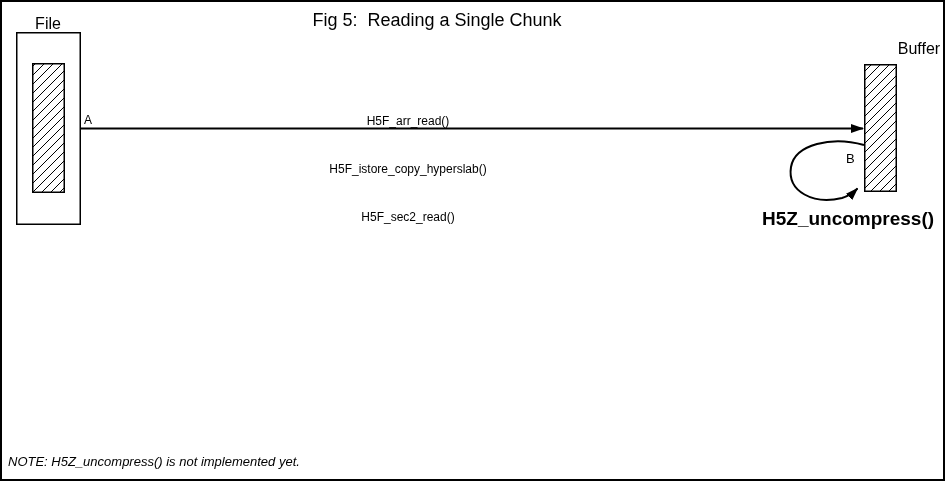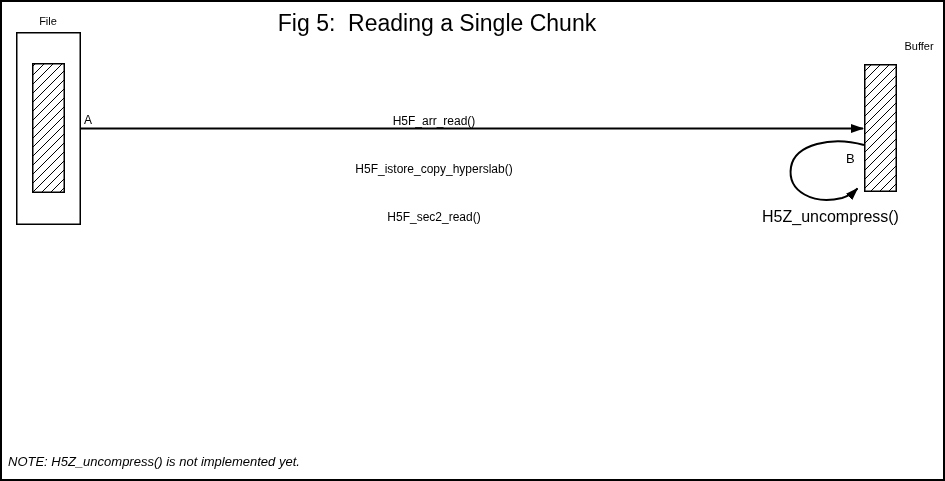--- a/index.html
+++ b/index.html
@@ -20,54 +20,55 @@
     position: absolute;
     inset: 0;
     border: 2px solid #000000;
     pointer-events: none;
   }
   .abs { position: absolute; }
   .fig-title {
     top: 10px;
     left: 437px;
     transform: translateX(-50%);
-    font-size: 23px;
+    font-size: 18px;
     white-space: pre;
     text-align: center;
   }
-  .box-label { font-size: 11px; white-space: pre; }
+  .box-label { font-size: 16px; white-space: pre; }
   .file-label {
     top: 15px;
     left: 16px;
     width: 64px;
     text-align: center;
   }
   .buffer-label {
     top: 40px;
     left: 880px;
     transform: translateX(-50%);
     margin-left: 39px;
   }
   .arrow-label { font-size: 12px; }
   .a-label { top: 113px; left: 84px; }
   .b-label { top: 151px; left: 846px; font-size: 13px; }
   .call-stack {
     top: 81px;
-    left: 434px;
+    left: 408px;
     transform: translateX(-50%);
     font-size: 12px;
     line-height: 16px;
     text-align: center;
     white-space: pre;
   }
   .uncompress-caption {
     top: 208px;
     left: 762px;
-    font-size: 16px;
+    font-size: 19px;
     white-space: pre;
+    font-weight: bold;
   }
   .note {
     top: 454px;
     left: 8px;
     font-size: 13px;
     white-space: pre;
     font-style: italic;
   }
   svg.diagram {
     position: absolute;

